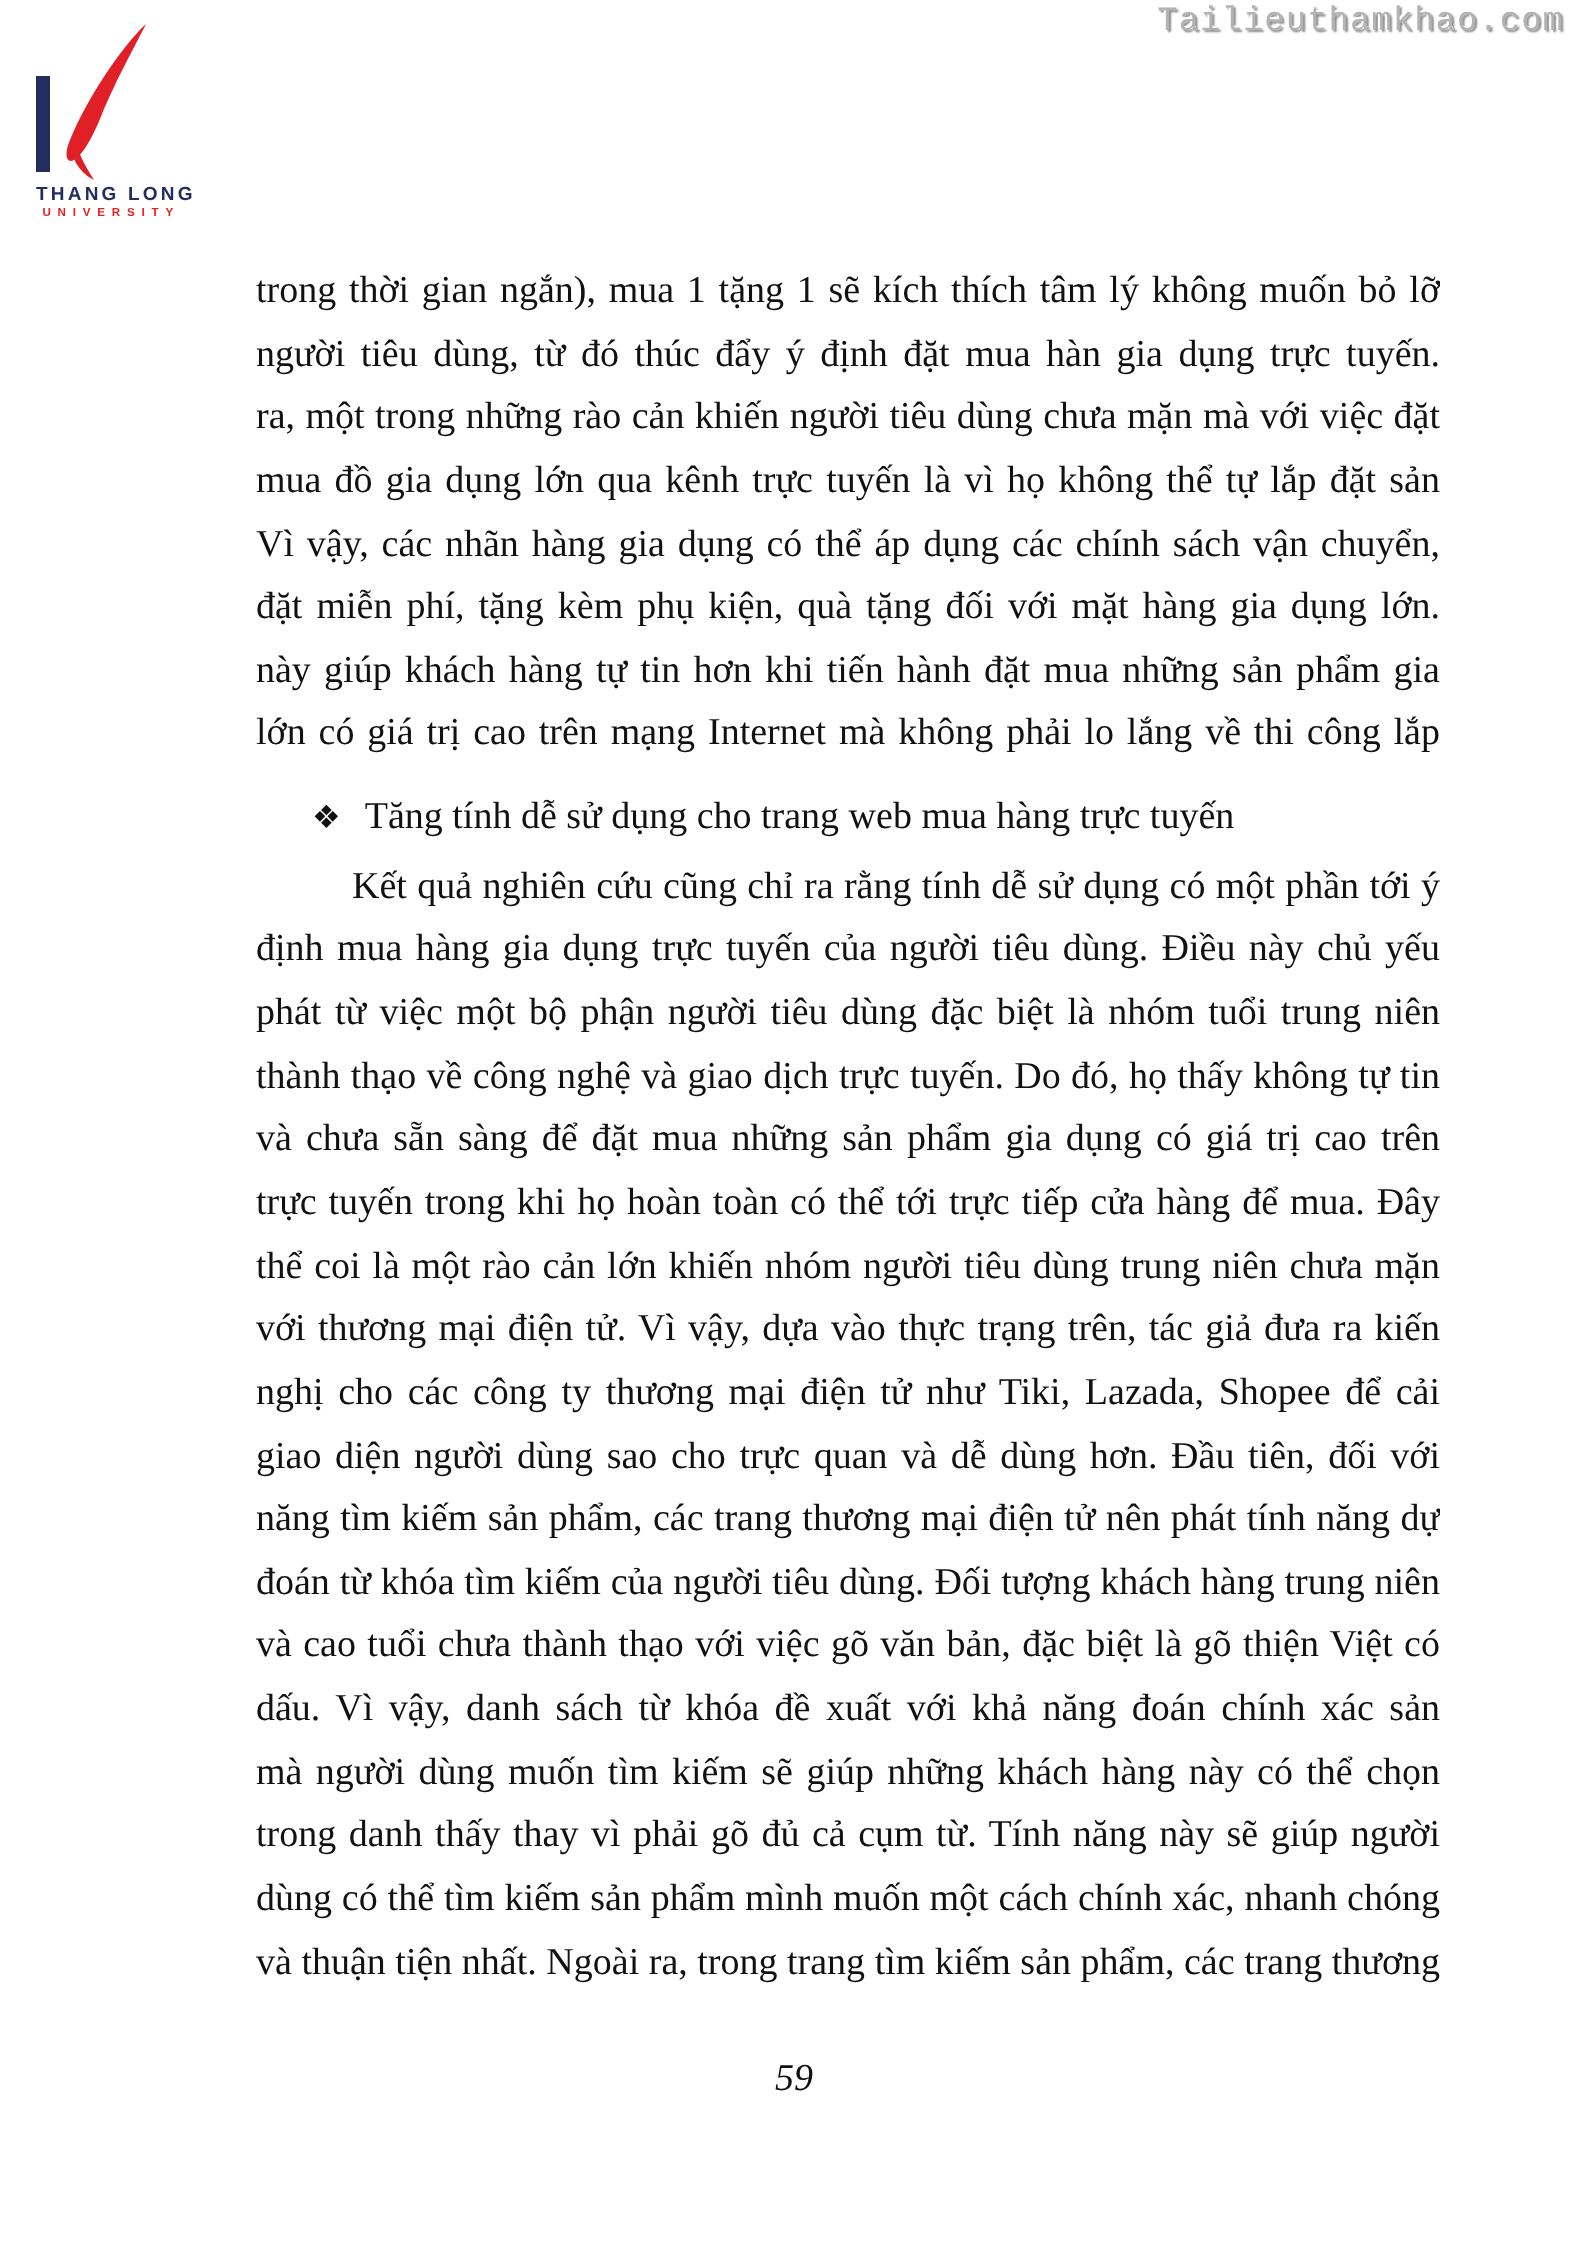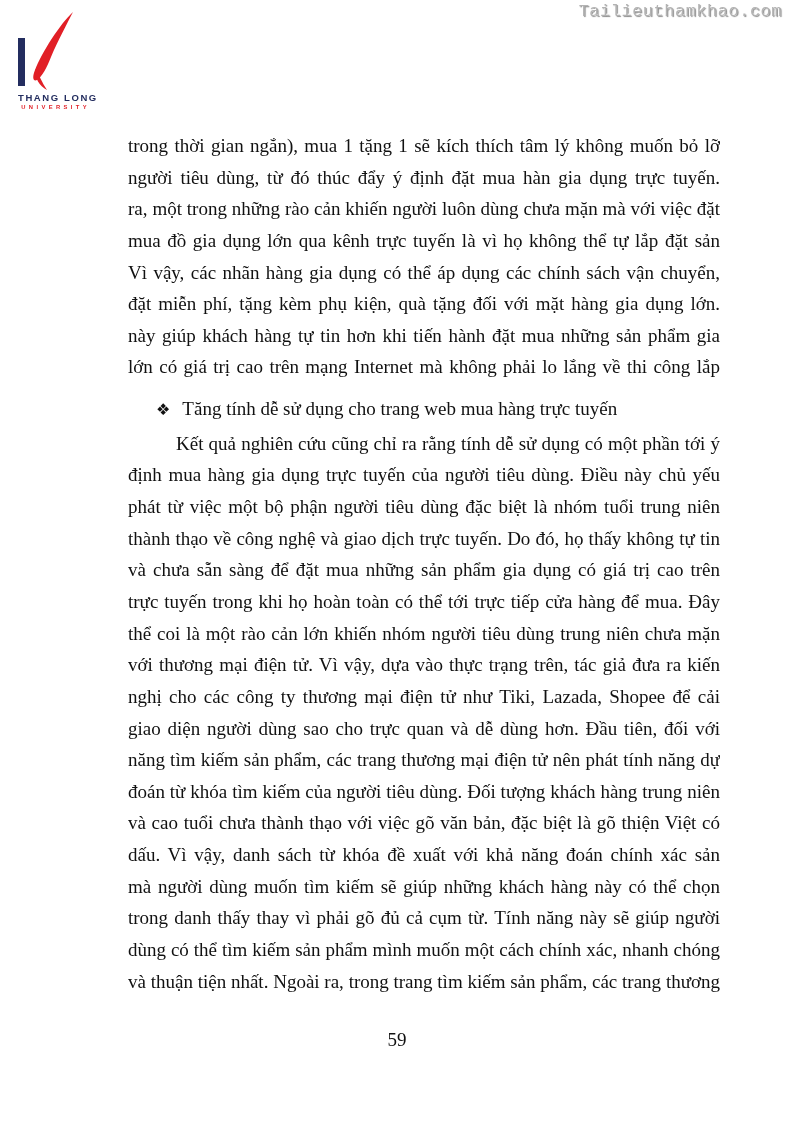--- a/index.html
+++ b/index.html
@@ -87,20 +87,21 @@
   }
 
   .page-number {
     position: absolute;
     top: 1028px;
     left: 0;
     width: 794px;
     text-align: center;
     font-size: 19px;
     line-height: 24px;
+    font-style: italic;
   }
 </style>
 </head>
 <body>
 
 <div class="page">
 
   <div class="watermark">Tailieuthamkhao.com</div>
 
   <div class="logo">
@@ -115,21 +116,21 @@
     </svg>
     <div class="logo-line1">THANG LONG</div>
     <div class="logo-line2">UNIVERSITY</div>
   </div>
 
   <div class="content">
 
     <div class="para">
         <div class="line">trong thời gian ngắn), mua 1 tặng 1 sẽ kích thích tâm lý không muốn bỏ lỡ của</div>
         <div class="line">người tiêu dùng, từ đó thúc đẩy ý định đặt mua hàn gia dụng trực tuyến. Ngoài</div>
-        <div class="line">ra, một trong những rào cản khiến người luôn dùng chưa mặn mà với việc đặt</div>
+        <div class="line">ra, một trong những rào cản khiến người tiêu dùng chưa mặn mà với việc đặt</div>
         <div class="line">mua đồ gia dụng lớn qua kênh trực tuyến là vì họ không thể tự lắp đặt sản phẩm.</div>
         <div class="line">Vì vậy, các nhãn hàng gia dụng có thể áp dụng các chính sách vận chuyển, lắp</div>
         <div class="line">đặt miễn phí, tặng kèm phụ kiện, quà tặng đối với mặt hàng gia dụng lớn.  Điều</div>
         <div class="line">này giúp khách hàng tự tin hơn khi tiến hành đặt mua những sản phẩm gia dụng</div>
         <div class="line">lớn có giá trị cao trên mạng Internet mà không phải lo lắng về thi công lắp đặt.</div>
       </div>
 
     <div class="heading">
       <span class="bullet">❖</span><span>Tăng tính dễ sử dụng cho trang web mua hàng trực tuyến</span>
     </div>

